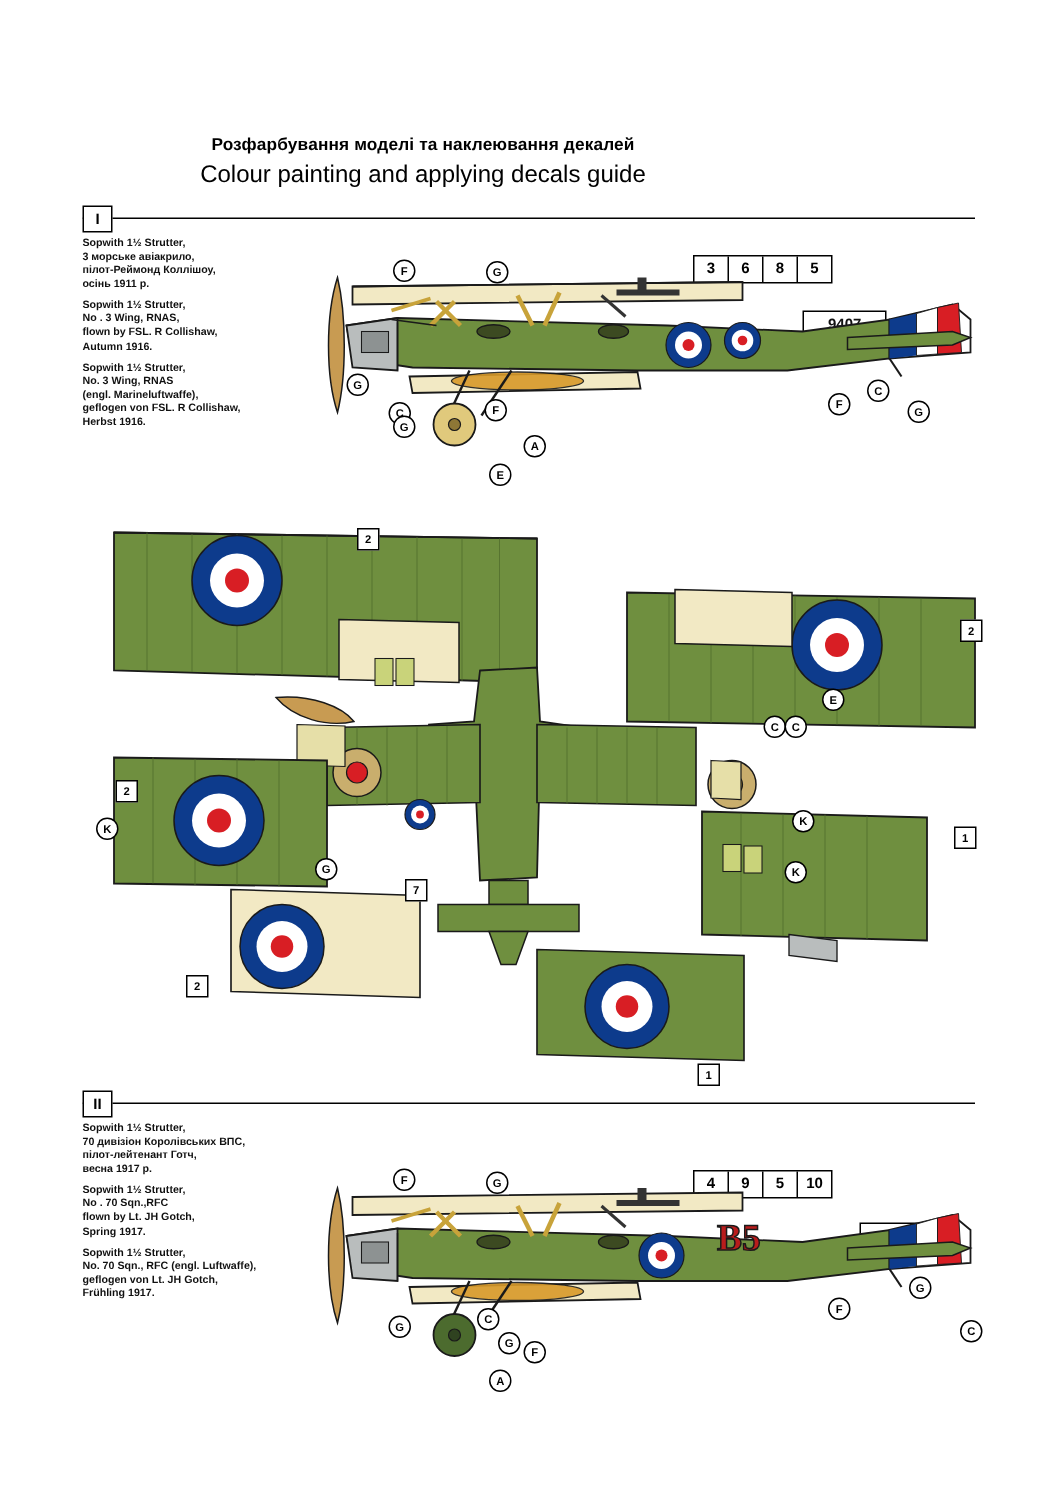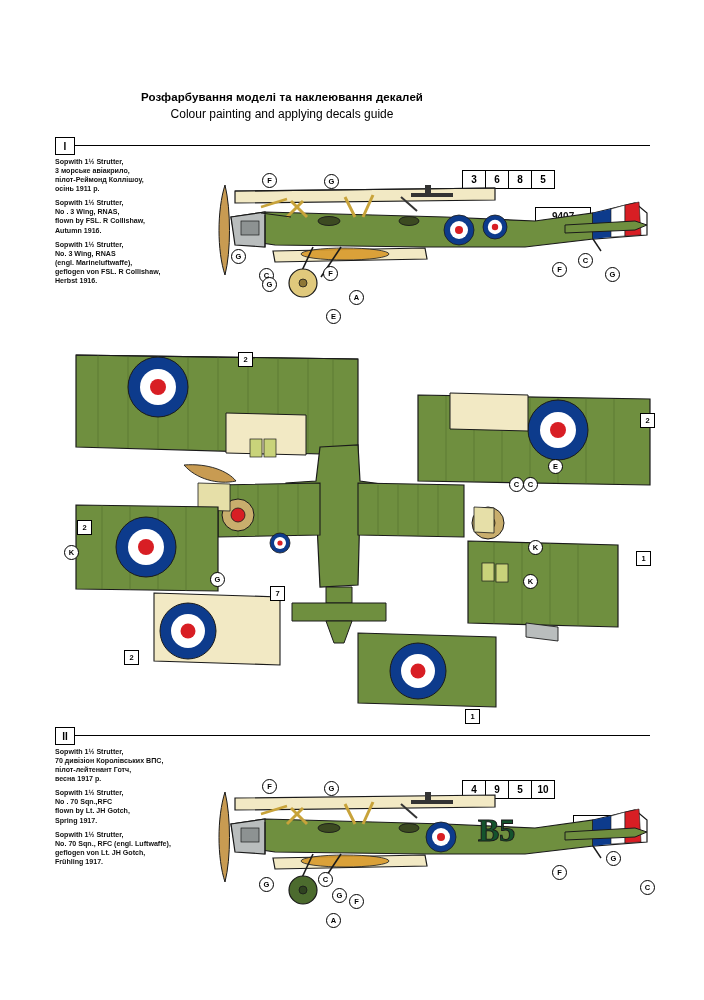--- a/index.html
+++ b/index.html
@@ -27,21 +27,21 @@
     width: 564px;
     text-align: center;
     line-height: 1.35;
   }
   .header .l1 {
     font-size: 11.5px;
     font-weight: 700;
     letter-spacing: .1px;
   }
   .header .l2 {
-    font-size: 12px;
+    font-size: 16px;
     font-weight: 400;
   }
   .header .l3 {
     font-size: 12px;
     font-weight: 700;
   }
   
   .caption {
     position: absolute;
     width: 150px;
@@ -446,21 +446,21 @@
     <path d="M118,92 L104,122" stroke="#1a1a1a" stroke-width="1.6"></path>
     <path d="M146,92 L126,122" stroke="#1a1a1a" stroke-width="1.6"></path>
     <circle cx="108" cy="128" r="14" fill="#4c6b2e" stroke="#1a1a1a" stroke-width="1.2"></circle>
     <circle cx="108" cy="128" r="4" fill="#2f4220" stroke="#1a1a1a" stroke-width=".8"></circle>
     <path d="M398,84 L406,96" stroke="#1a1a1a" stroke-width="1.4"></path>
     <path d="M216,38 L258,38 L258,42 L216,42 Z" fill="#333"></path>
     <path d="M230,30 L236,30 L236,40 L230,40 Z" fill="#333"></path>
     <path d="M206,42 L222,56" stroke="#333" stroke-width="2"></path>
   </svg>
 
-  <div style="position:absolute; left:478px; top:812px; font-size:32px; font-weight:700; color:#14532d; font-family:'Liberation Serif', serif; -webkit-text-stroke:1px #1a1a1a;">B5</div>
+  <div style="position:absolute; left:478px; top:812px; font-size:25px; font-weight:700; color:#b91c1c; font-family:'Liberation Serif', serif; -webkit-text-stroke:1px #1a1a1a;">B5</div>
 
   <div class="callout" style="left:262px; top:779px;">F</div>
   <div class="callout" style="left:324px; top:781px;">G</div>
   <div class="callout" style="left:259px; top:877px;">G</div>
   <div class="callout" style="left:318px; top:872px;">C</div>
   <div class="callout" style="left:332px; top:888px;">G</div>
   <div class="callout" style="left:349px; top:894px;">F</div>
   <div class="callout" style="left:326px; top:913px;">A</div>
   <div class="callout" style="left:552px; top:865px;">F</div>
   <div class="callout" style="left:606px; top:851px;">G</div>

